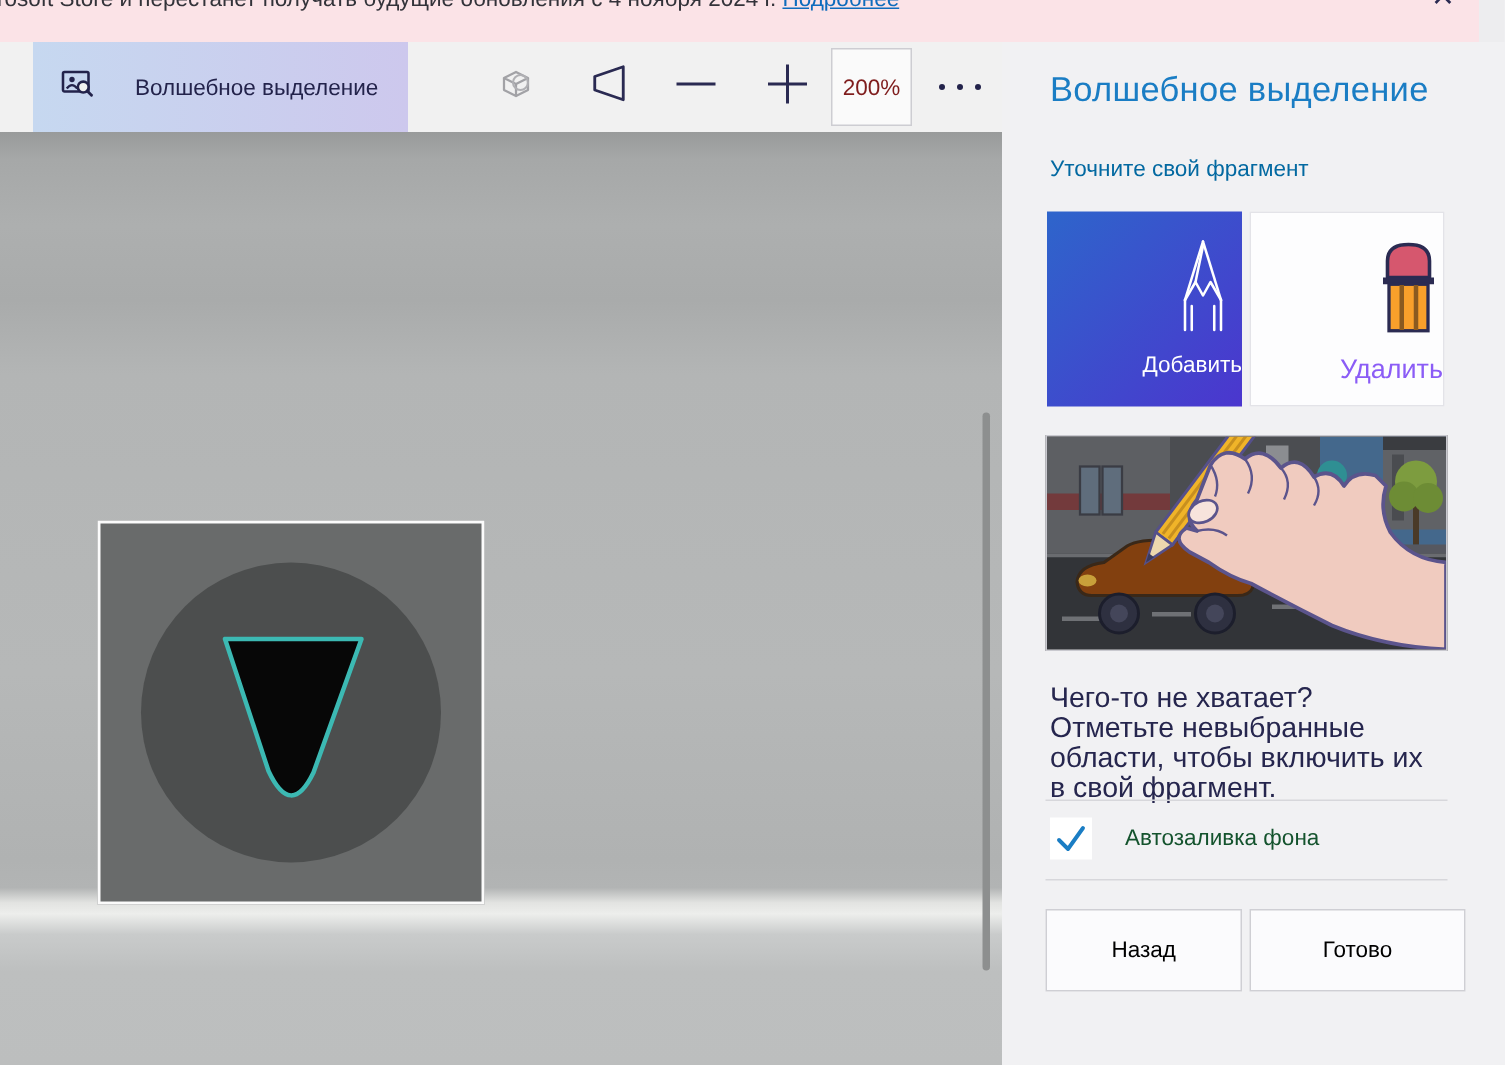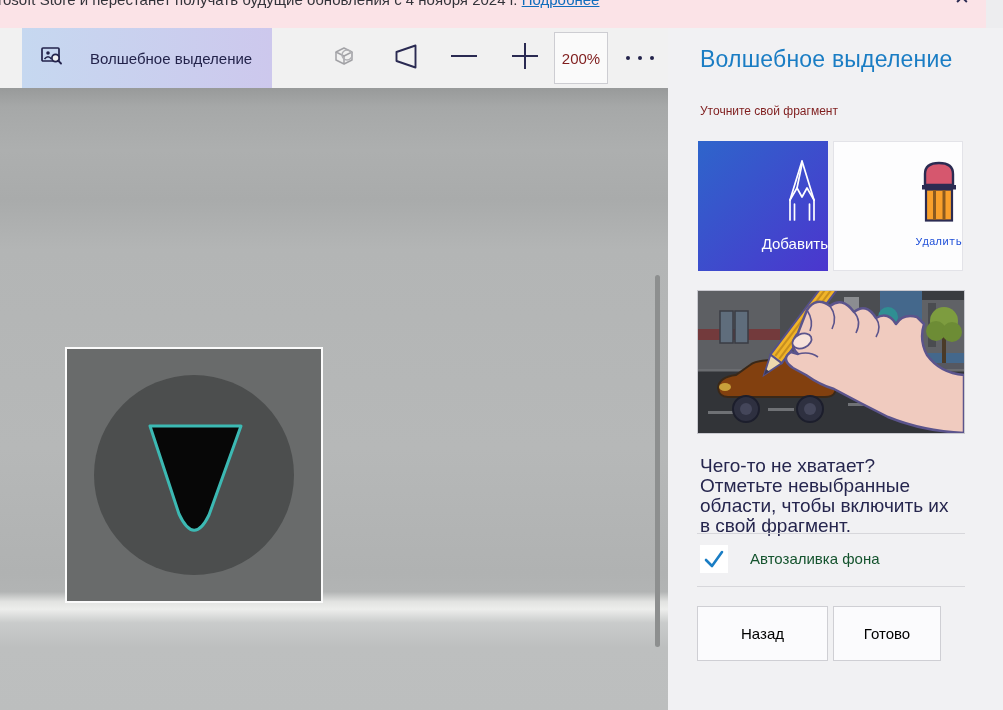--- a/index.html
+++ b/index.html
@@ -68,35 +68,35 @@
   
   .panel {
     position:absolute; left:668px; top:28px; width:335px; height:682px;
     background:#f1f1f3;
   }
   .panel-title {
     position:absolute; left:32px; top:18px; font-size:23px; color:#1a7dc4;
     font-weight:400; letter-spacing:0.2px;
   }
   .refine-heading {
-    position:absolute; left:32px; top:76px; font-size:12px; color:#7f1d1d;
+    position:absolute; left:32px; top:76px; font-size:15px; color:#0369a1;
   }
   .tile {
     position:absolute; top:113px; width:130px; height:130px; cursor:pointer;
     display:flex; flex-direction:column; align-items:flex-end;
   }
   .tile-add {
     left:30px; background:linear-gradient(135deg,#2e65cb 0%,#4b36ce 100%);
   }
   .tile-remove {
     left:165px; background:#fdfdfe; border:1px solid #e3e3e8;
   }
   .tile .tile-icon { margin-top:14px; height:72px; display:flex; align-items:center; }
   .tile-label-add { font-size:15px; color:#ffffff; margin-top:8px; }
-  .tile-label-remove { font-size:11px; color:#1d4ed8; margin-top:8px;font-family:Liberation Mono, monospace; }
+  .tile-label-remove { font-size:18px; color:#8b5cf6; margin-top:8px; }
   .illustration {
     position:absolute; left:29px; top:262px; width:268px; height:144px;
     border:1px solid #c9c9cf; background:#555759; overflow:hidden;
   }
   .hint {
     position:absolute; left:32px; top:428px; width:250px;
     font-size:19px; line-height:20px; color:#26264e;
   }
   .divider { position:absolute; left:29px; width:268px; height:1px; background:#d7d7db; }
   .div1 { top:505px; }
@@ -108,21 +108,21 @@
   .checkbox-label {
     position:absolute; left:82px; top:522px; font-size:15px; color:#14532d;
   }
   .pbtn {
     position:absolute; top:578px; height:55px; background:#fbfbfd;
     border:1px solid #cfcfd4; color:#000000; font-size:15px;
     display:flex; align-items:center; justify-content:center; cursor:pointer;
     font-family:"Liberation Sans", sans-serif;
   }
   .pbtn-back { left:29px; width:131px; }
-  .pbtn-done { left:165px; width:108px; }
+  .pbtn-done { left:165px; width:144px; }
 </style>
 </head>
 <body>
 
 <div class="banner">
   <div class="banner-textline"><span>rosoft Store и перестанет получать будущие обновления с 4 ноября 2024 г. </span><span class="banner-link">Подробнее</span></div>
   <div class="banner-close">✕</div>
 </div>
 <div class="banner-gap"></div>
 

